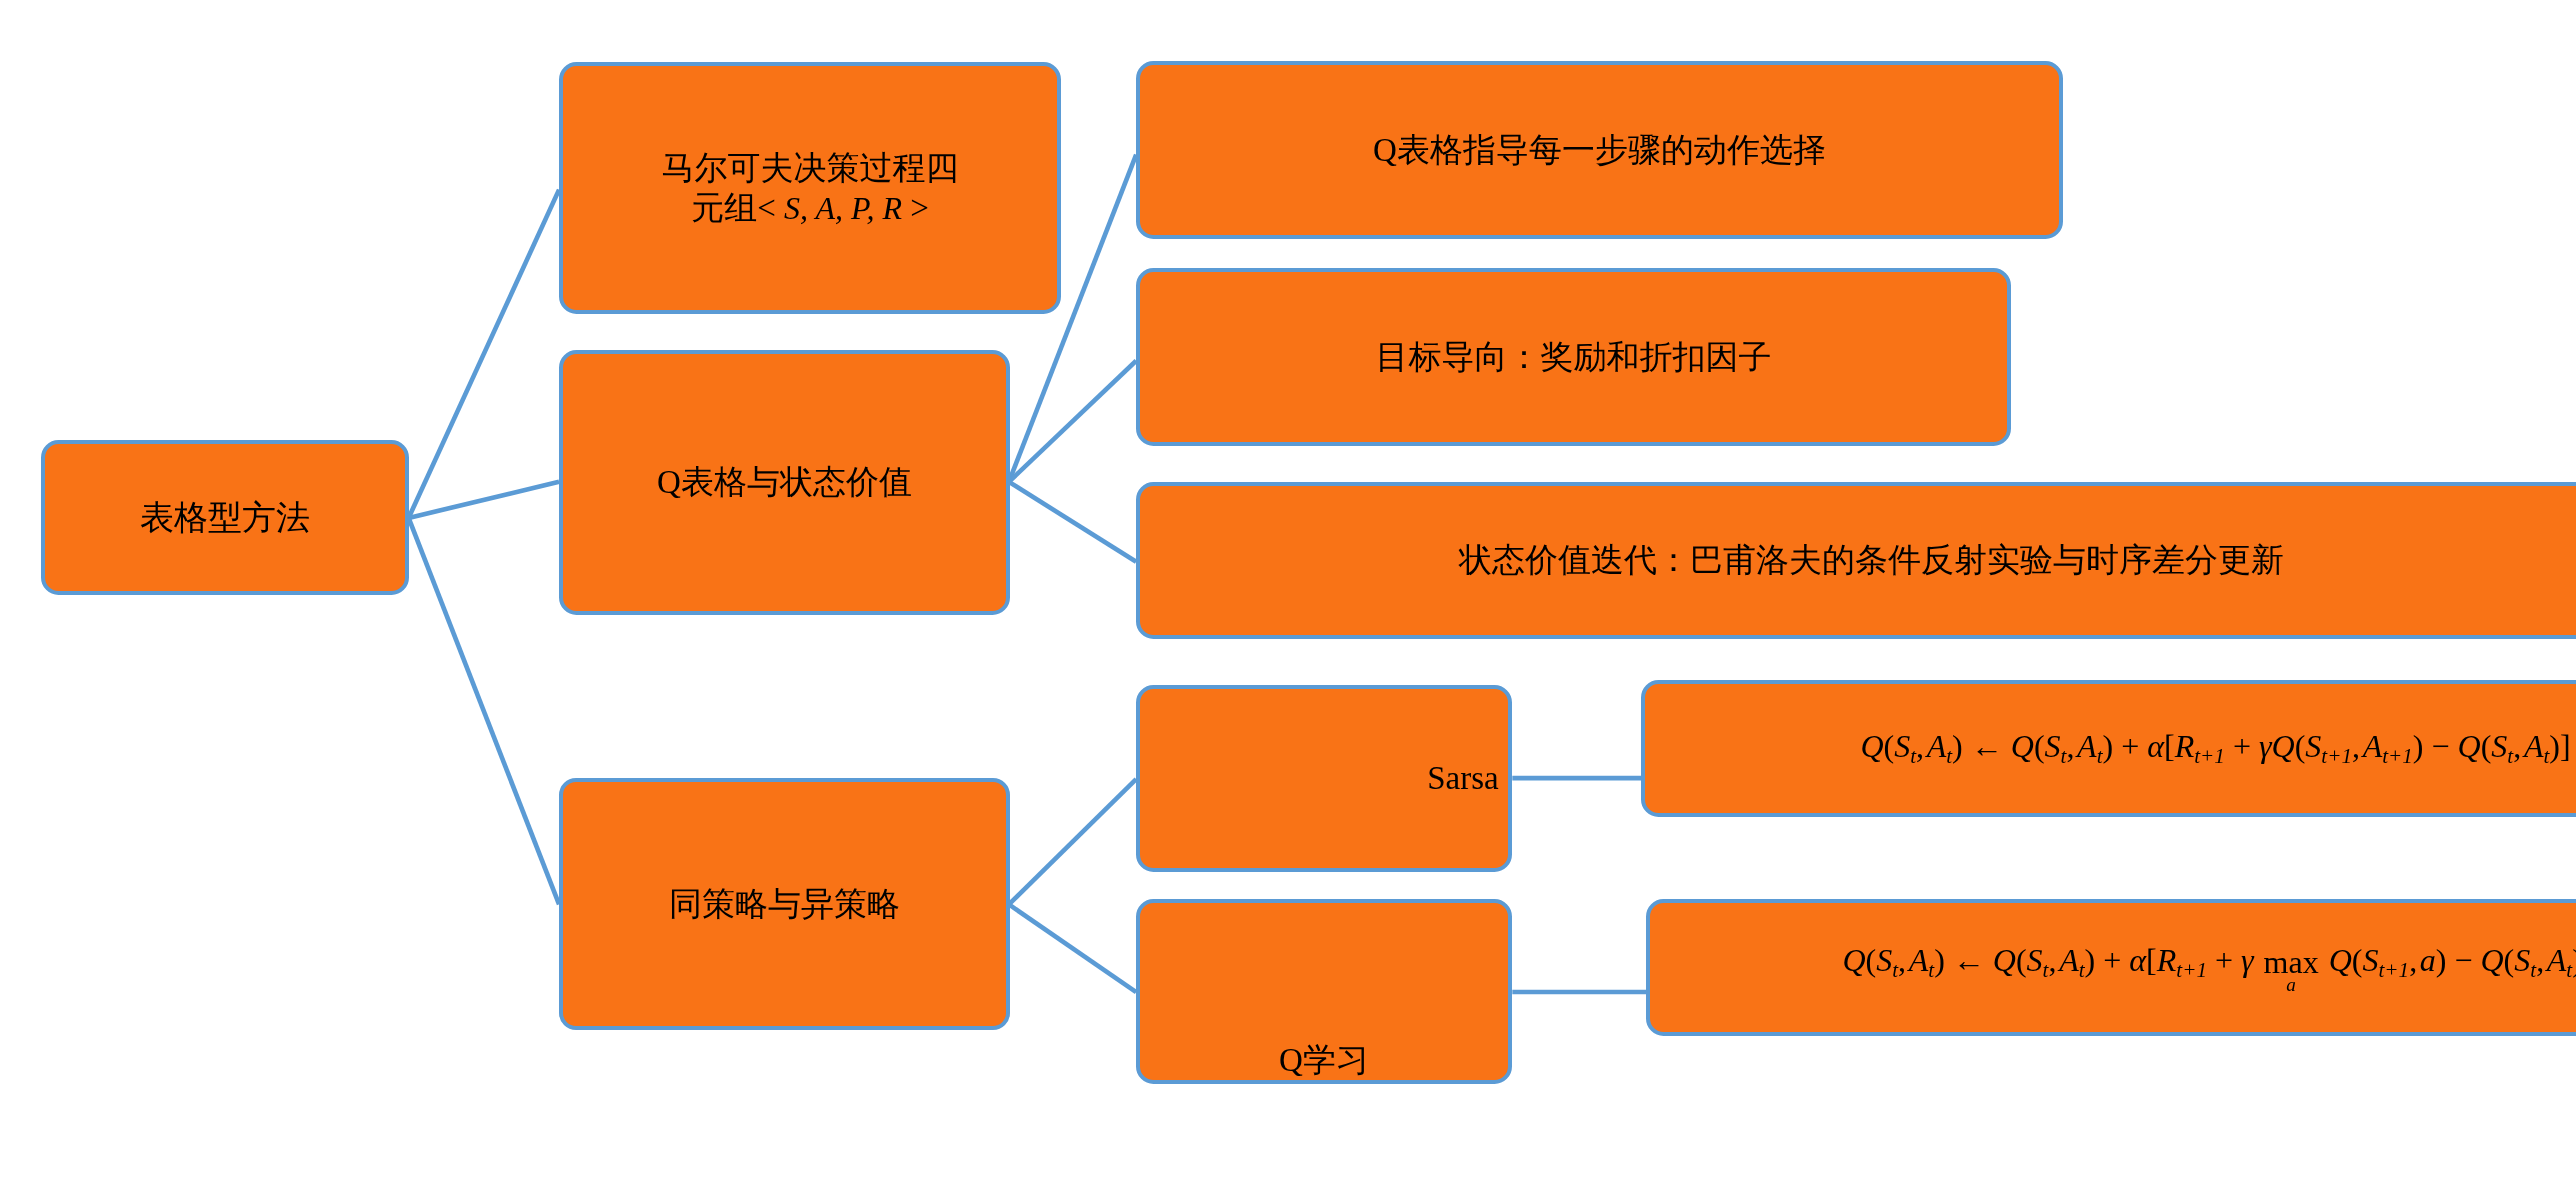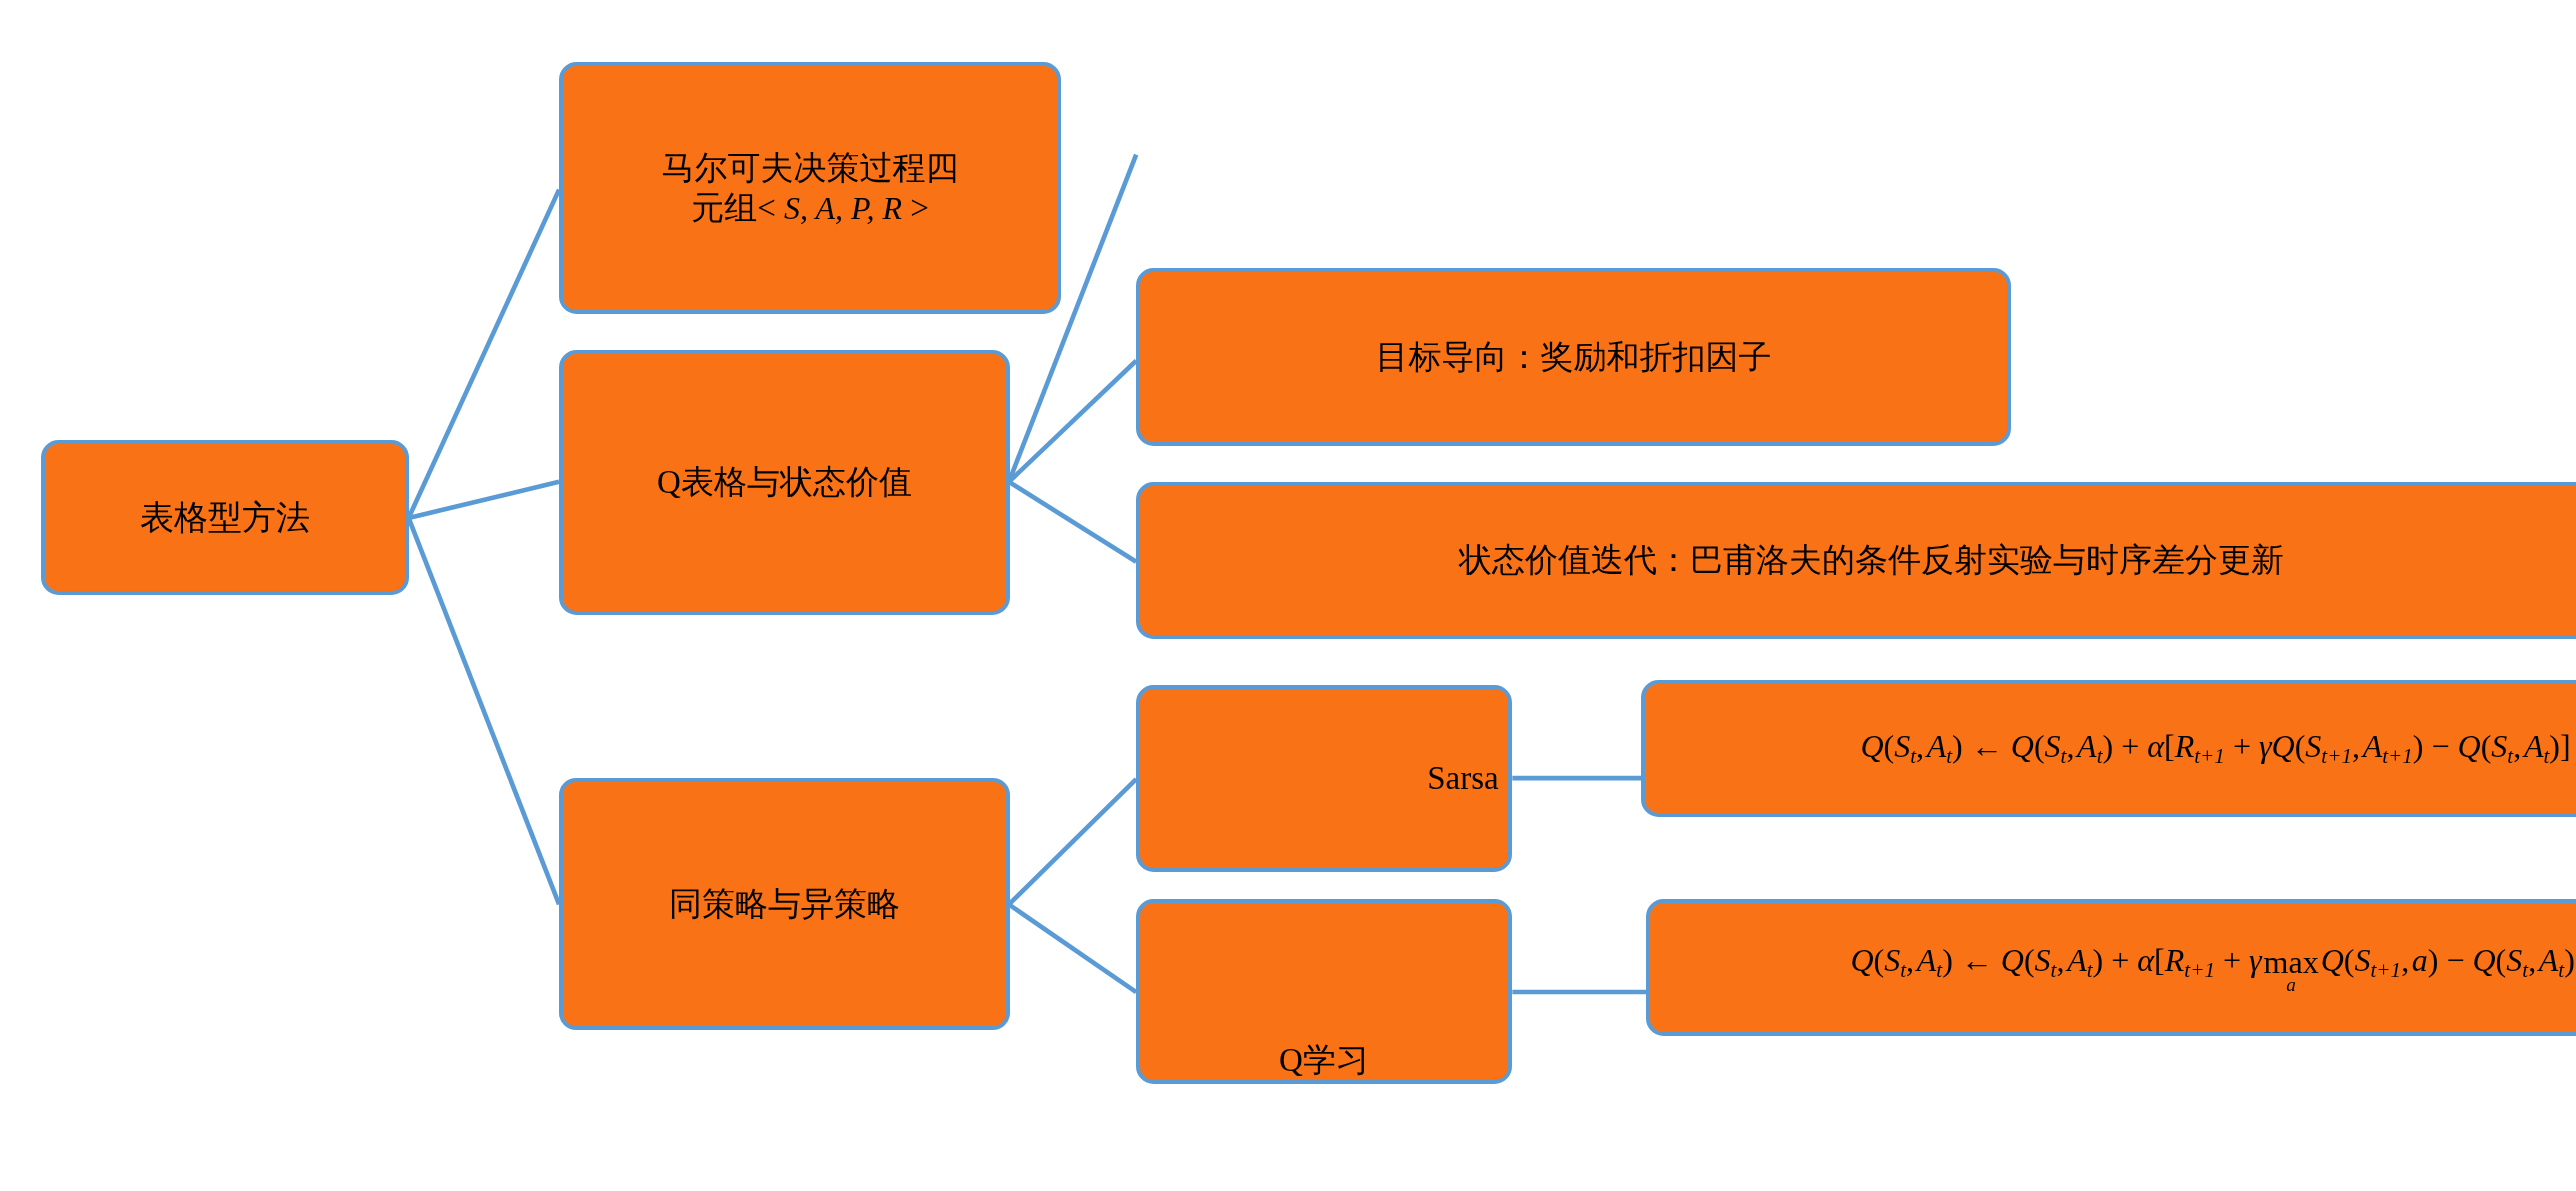--- a/index.html
+++ b/index.html
@@ -14,21 +14,21 @@
         text-align:center;color:#000000;line-height:1.22;z-index:5;}
   .node .lbl{display:block;width:100%;padding:0 9.3px;}
   .cn   {font-family:"Liberation Serif","DejaVu Serif",serif;font-size:33px;}
   .cn-lg{font-size:34px;}
   .math {font-family:"Liberation Serif","DejaVu Serif",serif;
          font-style:italic;font-size:32px;white-space:nowrap;}
   .math .up{font-style:normal;}
   sub{font-size:.66em;font-style:italic;vertical-align:-.28em;}
   .maxop{display:inline-flex;flex-direction:column;align-items:center;
          justify-content:center;vertical-align:-0.05em;font-style:normal;
-         line-height:0.92;margin:0 2px;}
+         line-height:0.92;margin:0 10px;}
   .maxop .mx{font-style:normal;font-size:1em;}
   .maxop .sb{font-style:italic;font-size:.6em;margin-top:-1px;}
 </style>
 </head>
 <body>
 
 <div id="stage">
 
   <svg class="links" viewBox="0 0 6253 2313" preserveAspectRatio="none">
     <g fill="none" stroke="#5B9BD5" stroke-width="9" stroke-linecap="butt">
@@ -57,20 +57,23 @@
   </div>
 
   <div class="node cn" style="left:559px;top:350px;width:451px;height:265px;">
     <span class="lbl">Q表格与状态价值</span>
   </div>
 
   <div class="node cn" style="left:559px;top:778px;width:451px;height:252px;border-radius:17px;">
     <span class="lbl">同策略与异策略</span>
   </div>
 
+  <div class="node cn" style="left:1136px;top:61px;width:927px;height:178px;">
+    <span class="lbl">Q表格指导每一步骤的动作选择</span>
+  </div>
 
   <div class="node cn" style="left:1136px;top:268px;width:875px;height:178px;">
     <span class="lbl">目标导向：奖励和折扣因子</span>
   </div>
 
   <div class="node cn" style="left:1136px;top:482px;width:1471px;height:157px;">
     <span class="lbl">状态价值迭代：巴甫洛夫的条件反射实验与时序差分更新</span>
   </div>
 
   <div class="node cn" style="left:1136px;top:685px;width:376px;height:187px;text-align:right;">

